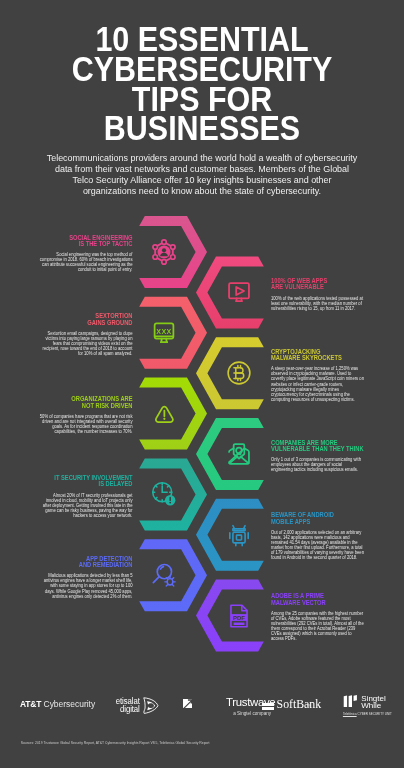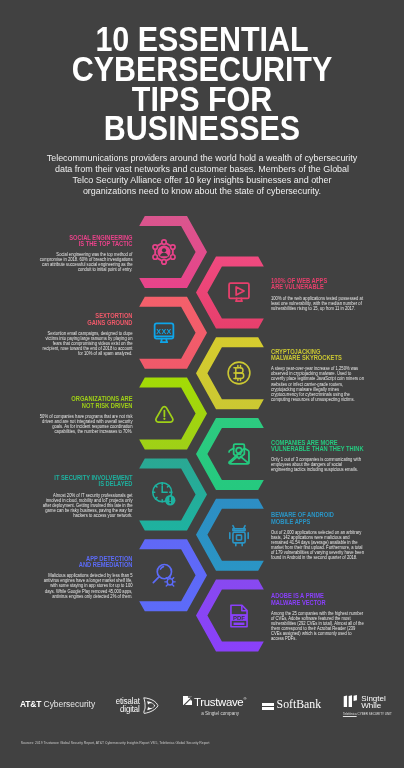--- a/index.html
+++ b/index.html
@@ -26,21 +26,21 @@
   .logo{position:absolute;color:#fff;}
   .logo-att{left:19.9px;top:699.3px;font-size:9.2px;white-space:nowrap;transform:scaleX(0.92);transform-origin:0 50%;}
   .att-b{font-weight:700;letter-spacing:-0.2px;}
   .att-r{font-weight:400;color:#e6e6e6;}
   .logo-etisalat{left:113.8px;top:696.4px;display:flex;align-items:center;}
   .eti-words{text-align:right;font-size:8.4px;line-height:7.5px;font-weight:400;transform:scaleX(0.93);transform-origin:100% 50%;}
   .eti-l1{letter-spacing:-0.1px;}
   .eti-l2{letter-spacing:-0.1px;}
   .eti-mark{margin-left:1px;}
   .logo-trustwave{left:183px;top:696px;}
-  .tw-row{display:flex;align-items:flex-start;}
+  .tw-row{display:flex;align-items:flex-end;gap:32px;}
   .tw-mark{margin-right:1.6px;}
   .tw-name{font-size:11.4px;font-weight:400;letter-spacing:-0.3px;}
   .tw-tm{font-size:4px;vertical-align:super;}
   .tw-sub{text-align:center;font-size:4.6px;color:#dcdcdc;margin-top:2.6px;padding-left:11px;}
   .logo-softbank{left:262px;top:696.5px;display:flex;align-items:flex-end;}
   .sb-mark{display:inline-block;width:12.4px;margin-right:2.2px;}
   .sb-mark i{display:block;height:2.4px;background:#fff;margin:1.8px 0;}
   .sb-name{font-family:"Liberation Serif",serif;font-size:11.8px;}
   .logo-eleven{left:342.9px;top:694.6px;}
   .ep-row{display:flex;align-items:flex-start;}
@@ -144,21 +144,21 @@
     <div class="icon" style="left:224.0px;top:277.4px;color:#E73F6C">
       <svg viewBox="0 0 32 32" width="30" height="30">
 <g fill="none" stroke="currentColor" stroke-width="1.9" stroke-linejoin="round" stroke-linecap="round">
   <rect x="5.4" y="6.6" width="21.2" height="16.2" rx="1.6"></rect>
   <path d="M13.0 25.8 H19.0"></path>
   <path d="M13.6 22.8 L13.1 25.8 M18.4 22.8 L18.9 25.8"></path>
 </g>
 <path d="M13.0 10.6 L21.4 14.9 L13.0 19.2 Z" fill="none" stroke="currentColor" stroke-width="1.9" stroke-linejoin="round"></path>
       </svg>
     </div>
-    <div class="icon" style="left:149.0px;top:317.8px;color:#0ea5e9">
+    <div class="icon" style="left:149.0px;top:317.8px;color:#84cc16">
       <svg viewBox="0 0 32 32" width="30" height="30">
 <g fill="none" stroke="currentColor" stroke-width="1.9" stroke-linejoin="round" stroke-linecap="round">
   <rect x="6.0" y="5.8" width="20.0" height="16.2" rx="2.2"></rect>
   <path d="M6.6 19.6 H25.4"></path>
   <path d="M12.6 25.8 H19.4"></path>
   <path d="M13.6 22.0 L13.1 25.8 M18.4 22.0 L18.9 25.8"></path>
 </g>
 <text x="16" y="16.6" text-anchor="middle" font-family="Liberation Sans, sans-serif" font-size="7.6" font-weight="bold" fill="currentColor" letter-spacing="0.4">XXX</text>
       </svg>
     </div>

